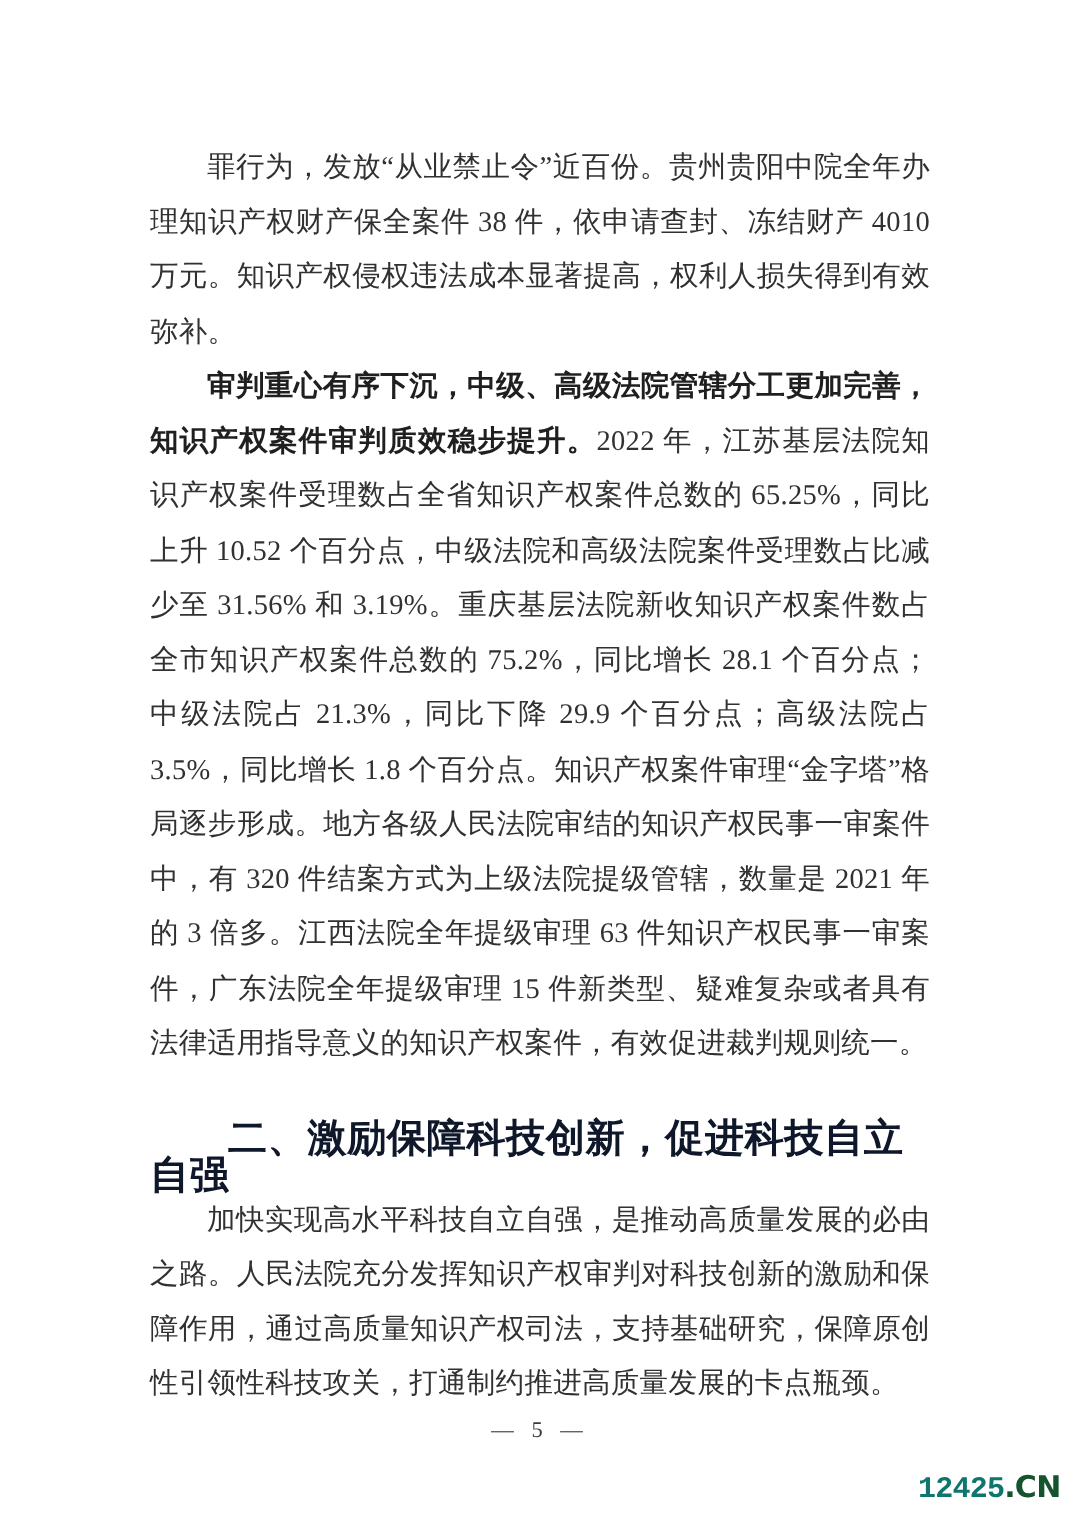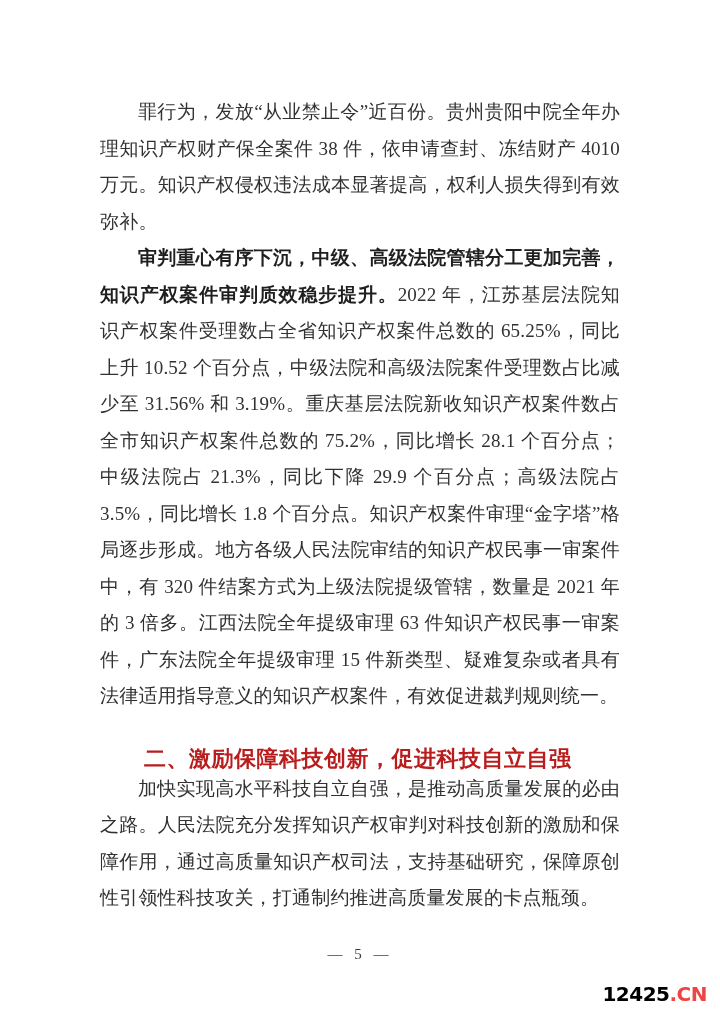--- a/index.html
+++ b/index.html
@@ -33,25 +33,25 @@
     letter-spacing: 0.2px;
     font-family: "Liberation Serif", "DejaVu Serif", serif;
   }
   p.body-para .bold-lead {
     font-family: Liberation Sans, sans-serif;
     font-weight: 700;
     color: #1f1f1f;
   }
   h2.section-heading {
     margin: 31px 0 0 0;
-    font-size: 22px;
+    font-size: 26px;
     line-height: 25px;
     text-indent: 2em;
     font-weight: 700;
-    color: #b91c1c;
+    color: #0f172a;
     font-family: "Liberation Sans", "DejaVu Sans", sans-serif;
     letter-spacing: 0.5px;
   }
   p.after-heading { }
   .page-number {
     position: absolute;
     top: 946px;
     left: 0;
     width: 720px;
     text-align: center;
@@ -64,22 +64,22 @@
     position: absolute;
     right: 13px;
     bottom: 12px;
     font-family: "DejaVu Sans", "Liberation Sans", sans-serif;
     font-weight: 800;
     font-size: 20px;
     letter-spacing: -0.5px;
     line-height: 20px;
     white-space: nowrap;
   }
-  .watermark .wm-main { color: #000000; }
-  .watermark .wm-suffix { color: #ef4444; }
+  .watermark .wm-main { color: #0f766e; font-family: Liberation Mono, monospace; }
+  .watermark .wm-suffix { color: #14532d; }
 </style>
 </head>
 <body>
 
 <div class="page">
 
   <div class="content">
 
     <p class="body-para"><span>罪行为，发放“从业禁止令”近百份。贵州贵阳中院全年办理知识产权财产保全案件 38 件，依申请查封、冻结财产 4010 万元。知识产权侵权违法成本显著提高，权利人损失得到有效弥补。</span></p>
 

